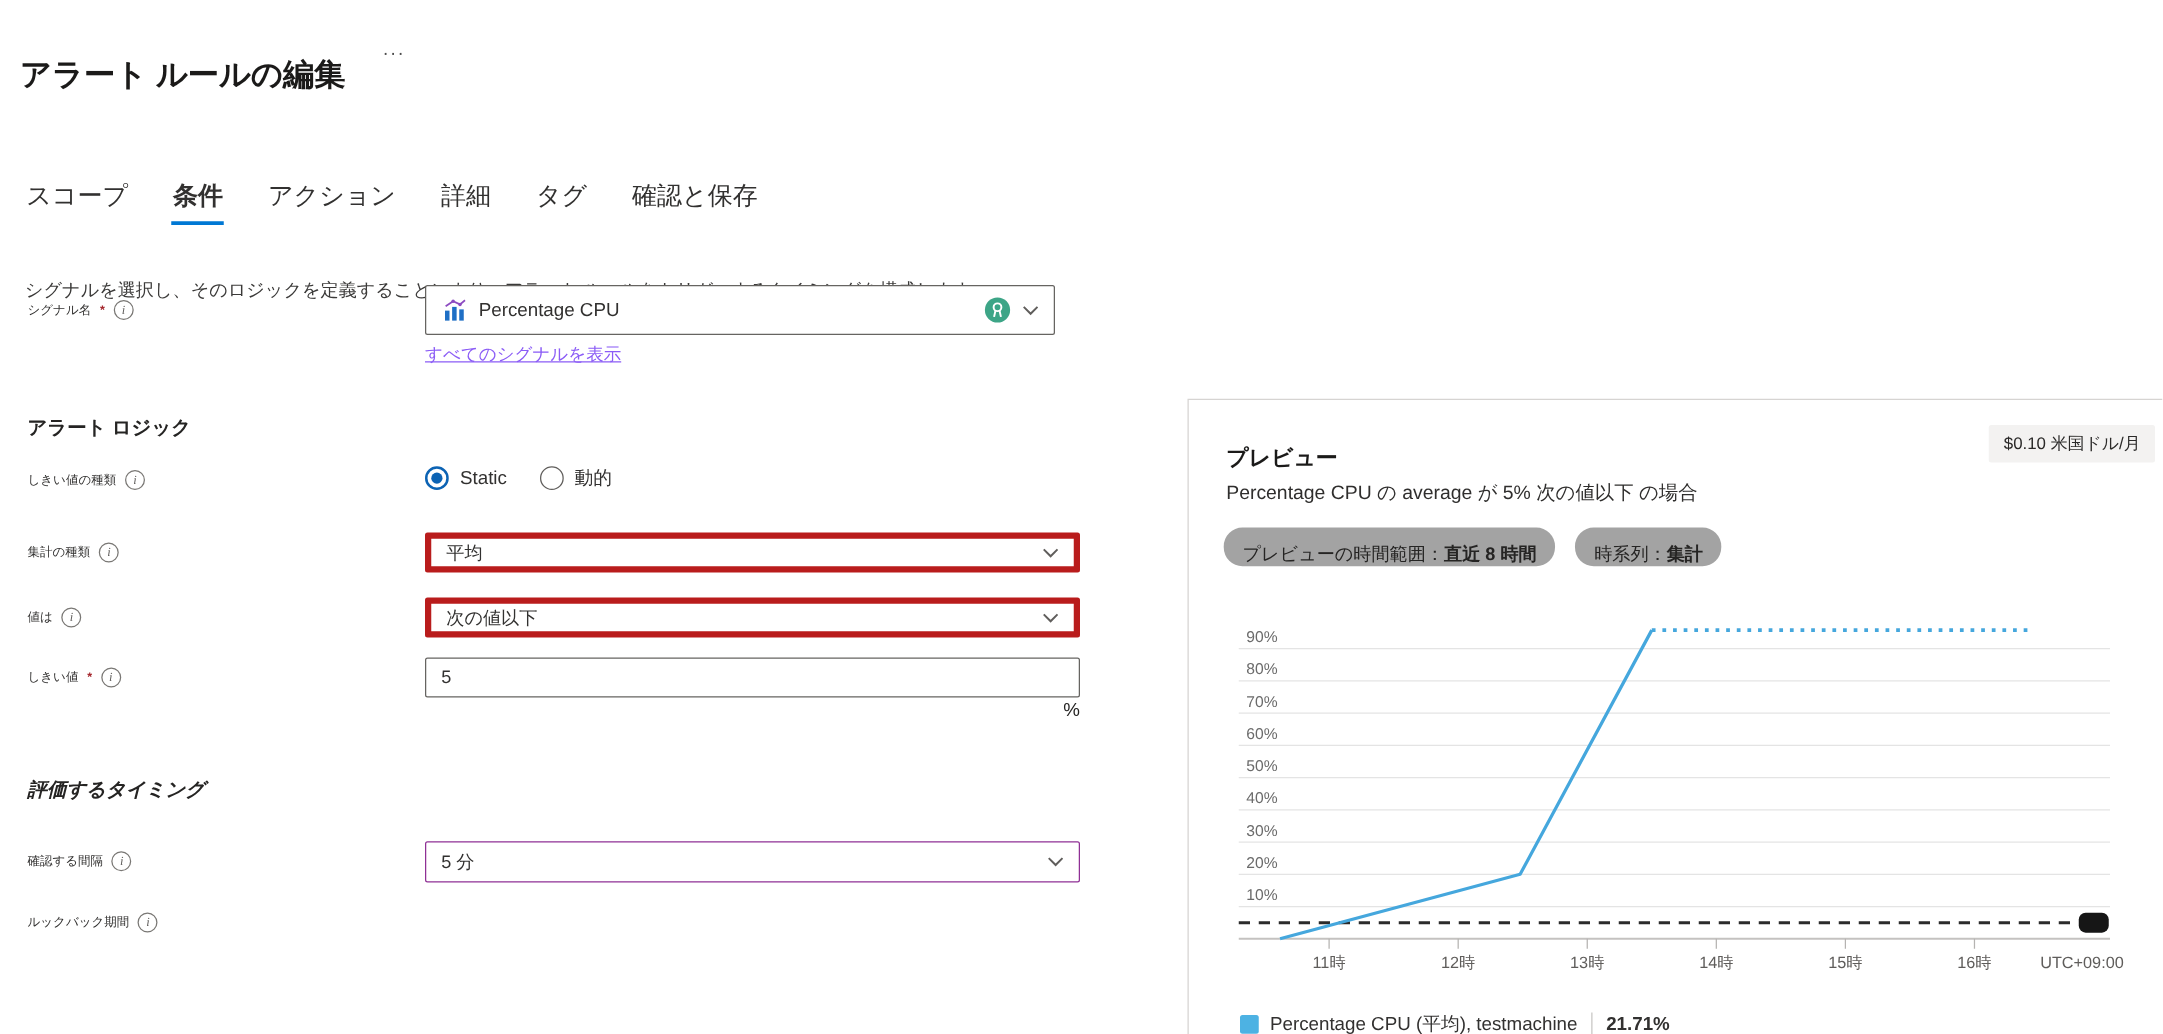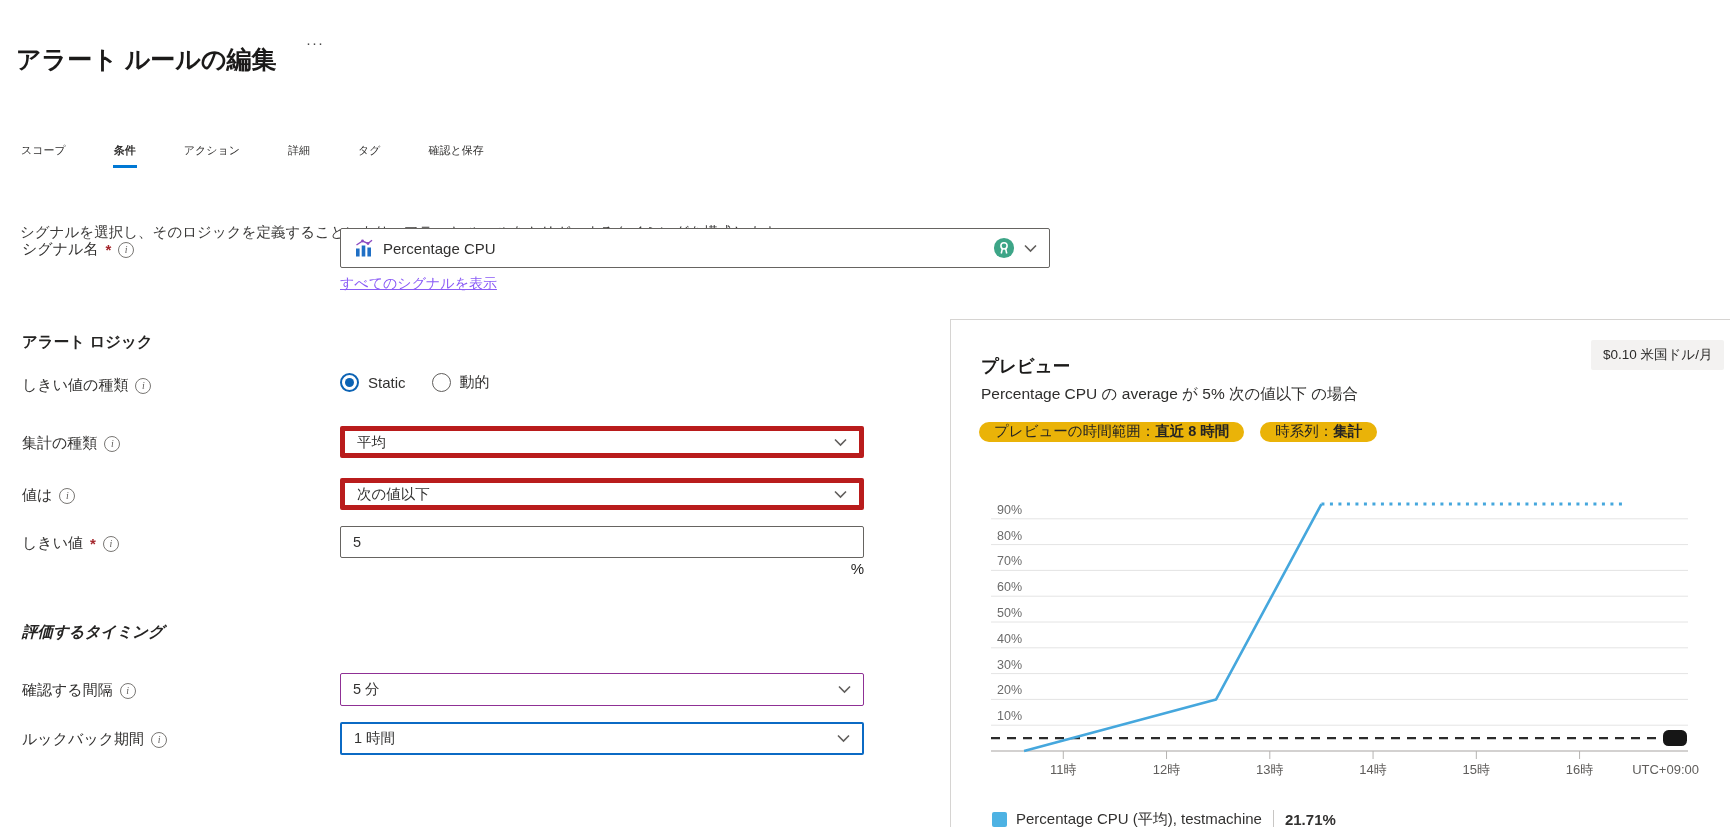--- a/index.html
+++ b/index.html
@@ -1,31 +1,31 @@
 <!DOCTYPE html>
 <html><head>
 <meta charset="utf-8">
 <style>
   html,body{margin:0;padding:0;background:#fff;}
   .page{position:relative;width:1730px;height:827px;background:#fff;overflow:hidden;
         font-family:"Liberation Sans","DejaVu Sans",sans-serif;color:#323130;margin-top:12px;}
   .title{position:absolute;left:16px;top:14px;font-size:25px;font-weight:700;color:#1b1a19;}
   .more{position:absolute;left:306px;top:22px;font-size:15px;color:#4a4a4a;letter-spacing:1px;cursor:pointer;}
-  .tabs{position:absolute;left:20px;top:131px;display:flex;gap:46px;font-size:11px;}
+  .tabs{position:absolute;left:20px;top:131px;display:flex;gap:34px;font-size:20px;}
   .tab{padding:0 1px 7px 1px;cursor:pointer;color:#323130;border-bottom:3px solid transparent;}
   .tab.active{font-weight:700;border-bottom:3px solid #0078d4;}
   .desc{position:absolute;left:20px;top:196px;font-size:14.5px;color:#3b3a39;}
   .fheading{position:absolute;left:22px;font-size:15.5px;font-weight:700;color:#252423;}
-  .frow{position:absolute;left:22px;display:flex;align-items:center;gap:7px;font-size:15px;}
+  .frow{position:absolute;left:22px;display:flex;align-items:center;gap:7px;font-size:10px;}
   .req{color:#a4262c;font-weight:700;}
   .info{width:14px;height:14px;border:1px solid #797774;border-radius:50%;display:inline-flex;
         align-items:center;justify-content:center;color:#605e5c;flex:0 0 auto;
         font-family:"Liberation Serif",serif;font-size:10px;font-style:italic;}
   .info::after{content:'i';}
-  .combo{position:absolute;left:340px;top:216px;width:710px;height:40px;box-sizing:border-box;
+  .combo{position:absolute;left:340px;top:216px;width:504px;height:40px;box-sizing:border-box;
          border:1px solid #666461;border-radius:2px;background:#fff;display:flex;align-items:center;
          gap:9px;padding:0 12px;font-size:15px;cursor:pointer;}
   .combo .spacer{flex:1;}
   .badge{width:22px;height:22px;flex:0 0 auto;}
   .chev{flex:0 0 auto;}
   .siglink{position:absolute;left:340px;top:263px;font-size:14px;color:#8b5cf6;text-decoration:underline;cursor:pointer;}
   .radiogrp{position:absolute;left:340px;top:361px;display:flex;gap:26px;align-items:center;font-size:15px;}
   .radio{display:flex;align-items:center;gap:9px;cursor:pointer;}
   .rdot{width:19px;height:19px;border-radius:50%;border:1px solid #605e5c;box-sizing:border-box;position:relative;background:#fff;}
   .radio.on .rdot{border:2px solid #0c63b4;}
@@ -41,21 +41,21 @@
           border:1px solid #666461;border-radius:2px;padding:0 12px;font-size:14.5px;color:#323130;
           font-family:"Liberation Sans","DejaVu Sans",sans-serif;}
   .unit{position:absolute;left:340px;top:548px;width:524px;text-align:right;font-size:15px;color:#252423;}
   .panel{position:absolute;left:950px;top:307px;width:800px;height:519px;box-sizing:border-box;
          border:1px solid #d6d4d2;background:#fff;}
   .p-title{position:absolute;left:30px;top:34px;font-size:17.5px;font-weight:700;color:#1b1a19;}
   .p-price{position:absolute;left:640px;top:20px;background:#f3f2f1;padding:6px 12px;font-size:13.5px;
            border-radius:2px;white-space:nowrap;color:#2b2a29;}
   .p-cond{position:absolute;left:30px;top:64px;font-size:15.5px;color:#2f2e2d;}
   .pills{position:absolute;left:28px;top:102px;display:flex;gap:16px;}
-  .pill{background:#eab308;border-radius:15px;height:20px;display:flex;align-items:flex-start;
+  .pill{background:#a3a3a3;border-radius:15px;height:31px;display:flex;align-items:flex-end;
         padding:0 15px;font-size:14.5px;color:#252423;white-space:nowrap;}
   .pill b{font-weight:700;}
   #chart-svg{position:absolute;left:0;top:133px;}
   .legend{position:absolute;left:41px;top:490px;display:flex;align-items:center;font-size:15px;gap:9px;cursor:pointer;}
   .lg-swatch{width:15px;height:15px;border-radius:2px;flex:0 0 auto;}
   .lg-div{width:1px;height:19px;background:#c8c6c4;margin:0 2px;}
   .lg-val{font-weight:700;}
 </style>
 </head>
 <body>
@@ -159,26 +159,20 @@
   <div class="select" id="sel-freq">
     <span>5 分</span>
     <svg class="chev" width="13" height="9" viewBox="0 0 13 9">
         <polyline points="1,1.5 6.5,7 12,1.5" fill="none" stroke="#605e5c" stroke-width="1.6"></polyline>
       </svg>
   </div>
 
   <div class="frow" style="top:718px;">
     <span>ルックバック期間</span>
     <span class="info"></span>
-  </div>
-  <div class="select" id="sel-look">
-    <span>1 時間</span>
-    <svg class="chev" width="13" height="9" viewBox="0 0 13 9">
-        <polyline points="1,1.5 6.5,7 12,1.5" fill="none" stroke="#605e5c" stroke-width="1.6"></polyline>
-      </svg>
   </div>
 
   <section class="panel">
     <div class="p-title">プレビュー</div>
     <div class="p-price">$0.10 米国ドル/月</div>
     <div class="p-cond">Percentage CPU の average が 5% 次の値以下 の場合</div>
     <div class="pills">
       <div class="pill">
         <span>プレビューの時間範囲：</span>
           <b>直近 8 時間</b>

